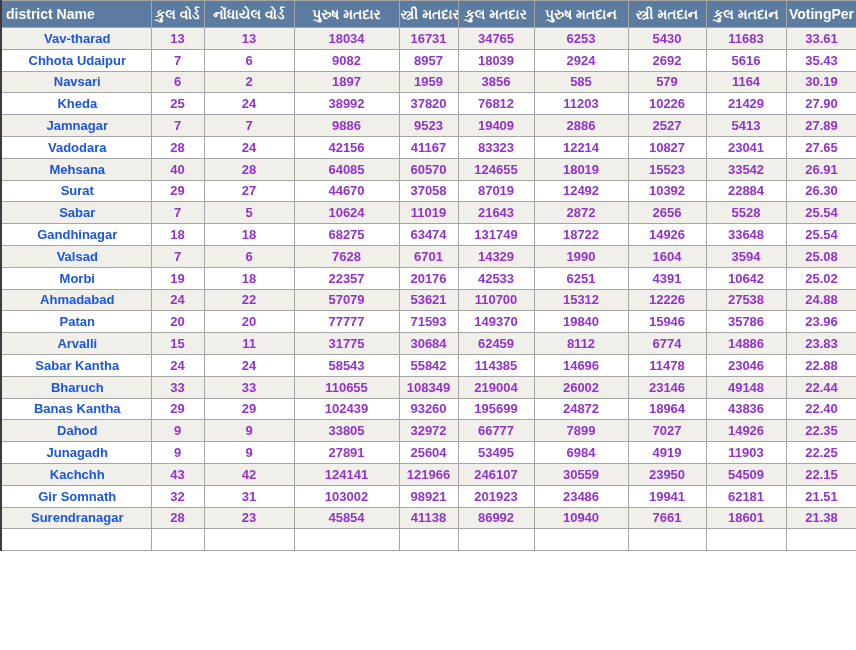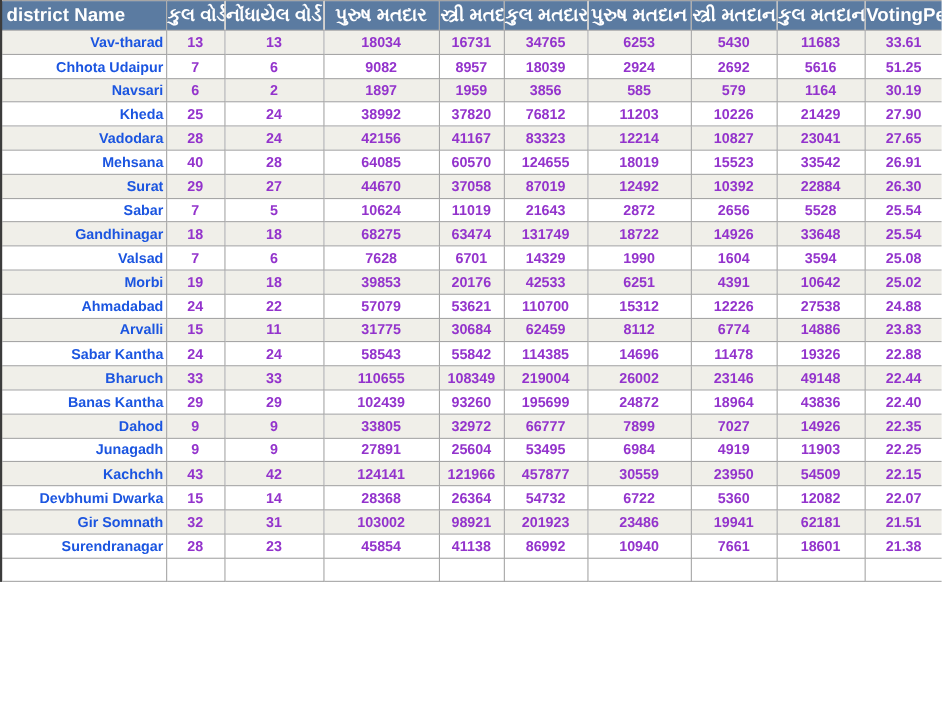--- a/index.html
+++ b/index.html
@@ -22,30 +22,30 @@
     border-collapse:collapse;table-layout:fixed;width:856px;
     border-left:2px solid var(--outer-border);
     border-top:1px solid var(--top-line);
   }
   th,td{
     border:1px solid var(--grid-color);
     overflow:hidden;white-space:nowrap;box-sizing:border-box;
   }
   thead th{
     background:var(--header-bg);color:var(--header-text);
-    font-size:17px;font-weight:bold;height:27px;
+    font-size:14px;font-weight:bold;height:27px;
     text-align:center;padding:0 1px;
   }
   thead th.left{text-align:left;padding-left:4px;}
   tbody td{
     height:21.8px;font-size:13px;font-weight:bold;
     text-align:center;color:var(--number-color);padding:0 2px;
   }
   tbody td.district{
-    text-align:right;color:var(--district-color);padding-left:4px;
+    text-align:center;color:var(--district-color);padding-left:4px;
   }
   tbody tr:nth-child(odd){background:var(--alt-row-bg);}
   tbody tr:nth-child(even){background:var(--row-bg);}
   tbody tr.empty-row{background:var(--row-bg);}
 </style>
 </head>
 <body>
 
 <table>
   <colgroup>
@@ -90,21 +90,21 @@
       <tr>
         <td class="district">Chhota Udaipur</td>
         <td>7</td>
         <td>6</td>
         <td>9082</td>
         <td>8957</td>
         <td>18039</td>
         <td>2924</td>
         <td>2692</td>
         <td>5616</td>
-        <td>51.25</td>
+        <td>35.43</td>
       </tr>
       <tr>
         <td class="district">Navsari</td>
         <td>6</td>
         <td>2</td>
         <td>1897</td>
         <td>1959</td>
         <td>3856</td>
         <td>585</td>
         <td>579</td>
@@ -117,20 +117,32 @@
         <td>24</td>
         <td>38992</td>
         <td>37820</td>
         <td>76812</td>
         <td>11203</td>
         <td>10226</td>
         <td>21429</td>
         <td>27.90</td>
       </tr>
       <tr>
+        <td class="district">Jamnagar</td>
+        <td>7</td>
+        <td>7</td>
+        <td>9886</td>
+        <td>9523</td>
+        <td>19409</td>
+        <td>2886</td>
+        <td>2527</td>
+        <td>5413</td>
+        <td>27.89</td>
+      </tr>
+      <tr>
         <td class="district">Vadodara</td>
         <td>28</td>
         <td>24</td>
         <td>42156</td>
         <td>41167</td>
         <td>83323</td>
         <td>12214</td>
         <td>10827</td>
         <td>23041</td>
         <td>27.65</td>
@@ -192,39 +204,51 @@
         <td>14329</td>
         <td>1990</td>
         <td>1604</td>
         <td>3594</td>
         <td>25.08</td>
       </tr>
       <tr>
         <td class="district">Morbi</td>
         <td>19</td>
         <td>18</td>
-        <td>39853</td>
+        <td>22357</td>
         <td>20176</td>
         <td>42533</td>
         <td>6251</td>
         <td>4391</td>
         <td>10642</td>
         <td>25.02</td>
       </tr>
       <tr>
         <td class="district">Ahmadabad</td>
         <td>24</td>
         <td>22</td>
         <td>57079</td>
         <td>53621</td>
         <td>110700</td>
         <td>15312</td>
         <td>12226</td>
         <td>27538</td>
         <td>24.88</td>
+      </tr>
+      <tr>
+        <td class="district">Patan</td>
+        <td>20</td>
+        <td>20</td>
+        <td>77777</td>
+        <td>71593</td>
+        <td>149370</td>
+        <td>19840</td>
+        <td>15946</td>
+        <td>35786</td>
+        <td>23.96</td>
       </tr>
       <tr>
         <td class="district">Arvalli</td>
         <td>15</td>
         <td>11</td>
         <td>31775</td>
         <td>30684</td>
         <td>62459</td>
         <td>8112</td>
         <td>6774</td>
@@ -233,21 +257,21 @@
       </tr>
       <tr>
         <td class="district">Sabar Kantha</td>
         <td>24</td>
         <td>24</td>
         <td>58543</td>
         <td>55842</td>
         <td>114385</td>
         <td>14696</td>
         <td>11478</td>
-        <td>19326</td>
+        <td>23046</td>
         <td>22.88</td>
       </tr>
       <tr>
         <td class="district">Bharuch</td>
         <td>33</td>
         <td>33</td>
         <td>110655</td>
         <td>108349</td>
         <td>219004</td>
         <td>26002</td>
@@ -290,37 +314,25 @@
         <td>4919</td>
         <td>11903</td>
         <td>22.25</td>
       </tr>
       <tr>
         <td class="district">Kachchh</td>
         <td>43</td>
         <td>42</td>
         <td>124141</td>
         <td>121966</td>
-        <td>457877</td>
+        <td>246107</td>
         <td>30559</td>
         <td>23950</td>
         <td>54509</td>
         <td>22.15</td>
-      </tr>
-      <tr>
-        <td class="district">Devbhumi Dwarka</td>
-        <td>15</td>
-        <td>14</td>
-        <td>28368</td>
-        <td>26364</td>
-        <td>54732</td>
-        <td>6722</td>
-        <td>5360</td>
-        <td>12082</td>
-        <td>22.07</td>
       </tr>
       <tr>
         <td class="district">Gir Somnath</td>
         <td>32</td>
         <td>31</td>
         <td>103002</td>
         <td>98921</td>
         <td>201923</td>
         <td>23486</td>
         <td>19941</td>

